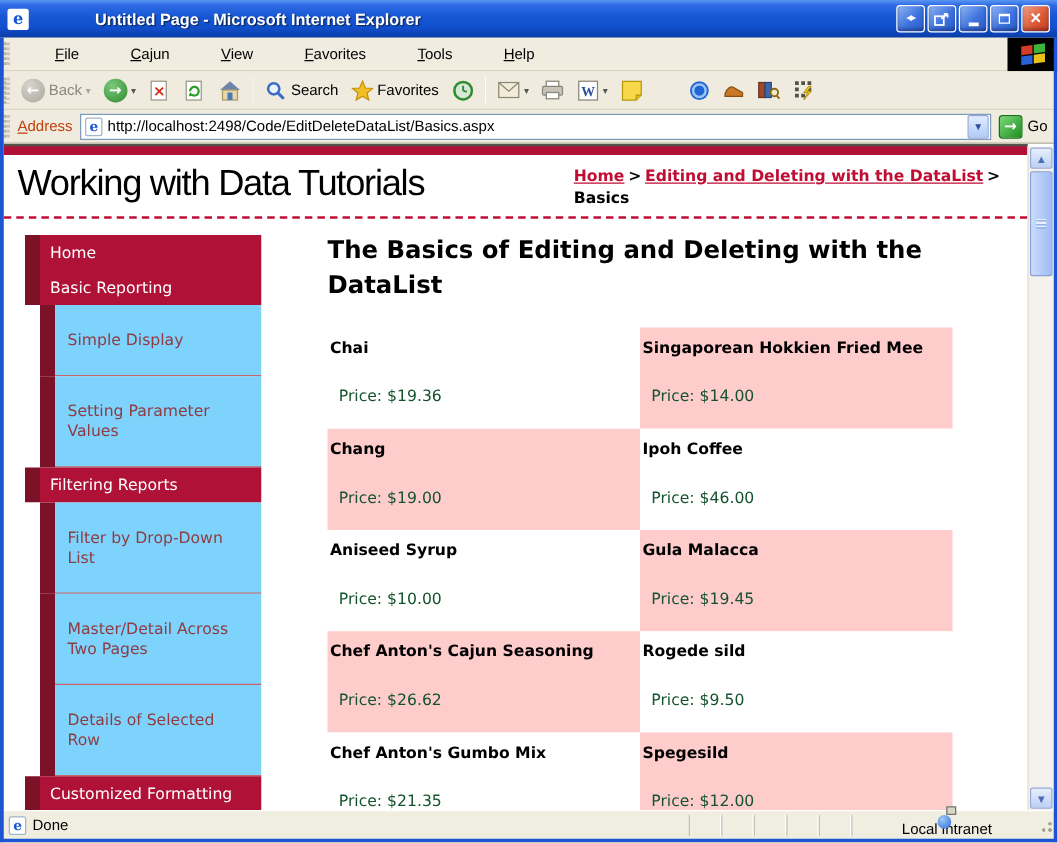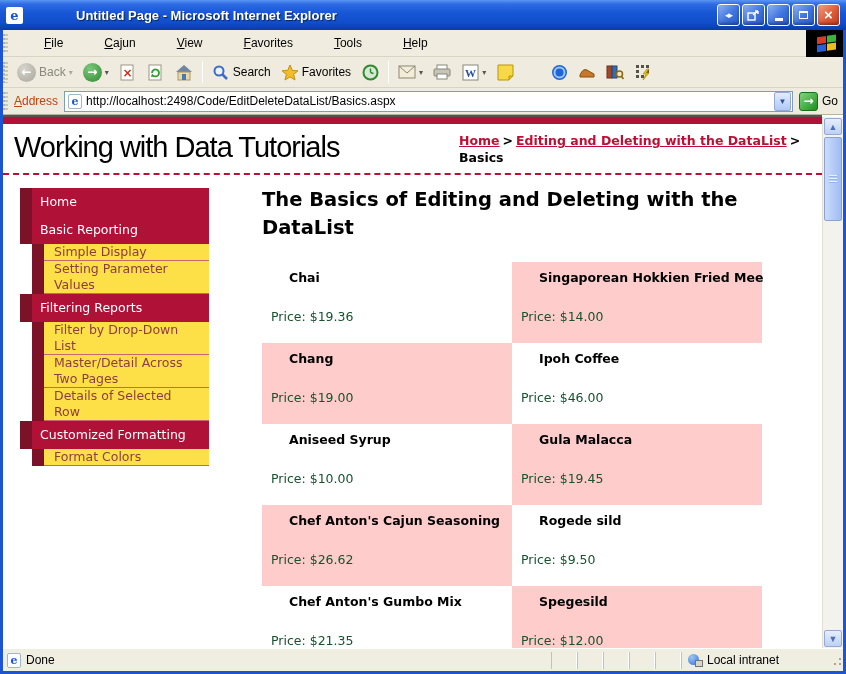--- a/index.html
+++ b/index.html
@@ -94,50 +94,50 @@
   .crumb-sep{color:#000;margin:0 3px;}
   .dashline{position:absolute;left:0;right:21px;top:58px;border-bottom:2px dashed #C00D33;}
   
   .sidebar{position:absolute;left:17px;top:73px;width:189px;font-family:"DejaVu Sans",sans-serif;font-size:12.5px;}
   .nav-dark{display:flex;cursor:pointer;}
   .nav-dark .notch{width:12px;background:#7C1228;}
   .nav-dark .bar{flex:1;background:#B01237;color:#fff;padding:6px 8px;line-height:16px;}
   .nav-pink{display:flex;cursor:pointer;}
   .nav-pink .indent{width:12px;background:#fff;}
   .nav-pink .strip{width:12px;background:#7C1228;}
-  .nav-pink .bar{flex:1;background:#fde047;color:#8E3B42;padding:0 10px;line-height:16px;
+  .nav-pink .bar{flex:1;background:#7dd3fc;color:#8E3B42;padding:20px 10px;line-height:16px;
     border-bottom:1px solid #C9666D;}
   
   .main{position:absolute;left:259px;top:71px;width:500px;font-family:"DejaVu Sans",sans-serif;}
   .page-heading{font-size:19.5px;font-weight:bold;color:#000;line-height:28px;margin:0 0 20px 0;}
   .product-grid{display:grid;grid-template-columns:250px 250px;}
   .cell{position:relative;height:81px;background:#fff;}
   .cell.alt{background:#FFCCCC;}
-  .p-name{position:absolute;top:8px;left:27px;right:4px;font-weight:bold;font-size:12.5px;color:#000;white-space:nowrap;}
+  .p-name{position:absolute;top:8px;left:2px;right:4px;font-weight:bold;font-size:12.5px;color:#000;white-space:nowrap;}
   .p-price{position:absolute;top:47px;left:9px;font-size:12.5px;color:#14532d;}
   
   .vscroll{position:absolute;top:2px;right:0;bottom:0;width:21px;background:#F4F2EC;
     border-left:1px solid #E2DED2;z-index:45;}
   .sb-btn{position:absolute;left:1px;right:1px;height:17px;border:1px solid #95A8D8;border-radius:2px;
     background:linear-gradient(180deg,#E6EEFB,#BDD1F5);color:#4D6FB8;font-size:9px;
     display:flex;align-items:center;justify-content:center;}
   .sb-up{top:1px;} .sb-down{bottom:1px;}
   .sb-thumb{position:absolute;left:1px;right:1px;top:20px;height:84px;border:1px solid #8CA0D8;border-radius:2px;
     background:linear-gradient(90deg,#CADDFB,#B4CCF8 50%,#9FBCF2);}
   .sb-thumb::after{content:"";position:absolute;left:4px;right:4px;top:50%;height:8px;transform:translateY(-50%);
     background:repeating-linear-gradient(180deg,#EAF2FE 0 1px,#96B4EE 1px 2px,transparent 2px 3px);}
   
   .statusbar{position:absolute;left:3px;right:3px;bottom:3px;height:23px;background:#F0EEE1;
     border-top:1px solid #fff;display:flex;align-items:center;z-index:50;font-size:12px;}
   .st-icon{width:14px;height:15px;background:#fff;border:1px solid #9FB6CC;border-radius:2px;
     color:#1656D4;font-weight:bold;font-size:11px;line-height:13px;text-align:center;
     font-family:"DejaVu Serif",serif;margin:0 5px 0 4px;}
   .st-text{flex:1;color:#000;}
   .st-pane{width:26px;height:17px;border-left:1px solid #C6C2B2;border-right:1px solid #fff;}
-  .st-zone{width:146px;height:17px;border-left:1px solid #C6C2B2;display:flex;align-items:center;gap:4px;padding-left:6px;}
+  .st-zone{width:146px;height:17px;border-left:1px solid #C6C2B2;display:flex;align-items:center;gap:4px;padding-left:6px;flex-direction:column;}
   .zone-icon{position:relative;width:15px;height:13px;}
   .zone-icon .globe{position:absolute;left:0;top:0;width:11px;height:11px;border-radius:50%;
     background:radial-gradient(circle at 35% 30%,#9CC8F0,#2E6BE4);}
   .zone-icon .mon{position:absolute;right:0;bottom:0;width:8px;height:7px;background:#D8D4C8;border:1px solid #767468;}
   .grip-dots{width:14px;height:14px;margin-left:2px;
     background:
       radial-gradient(circle at 11px 11px,#A8A492 1.3px,transparent 1.5px),
       radial-gradient(circle at 11px 6px,#A8A492 1.3px,transparent 1.5px),
       radial-gradient(circle at 6px 11px,#A8A492 1.3px,transparent 1.5px);}
   svg{display:block;}

